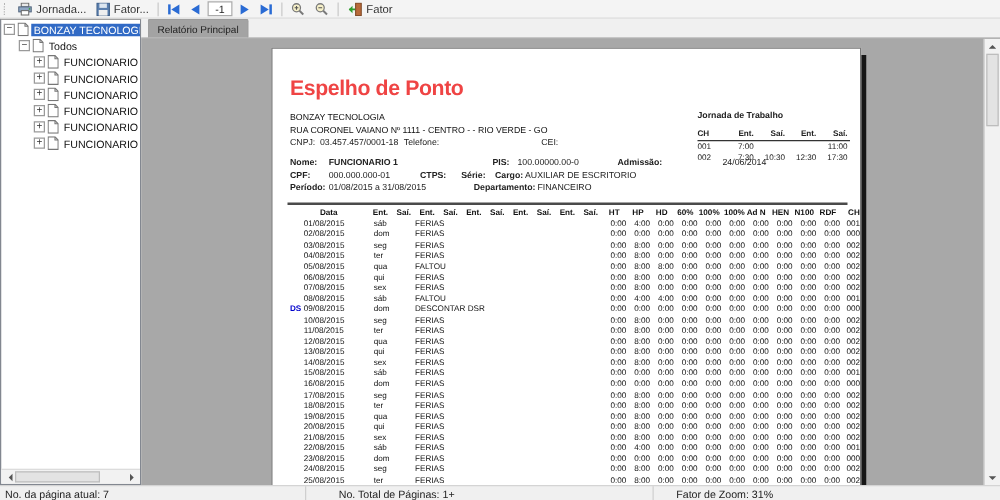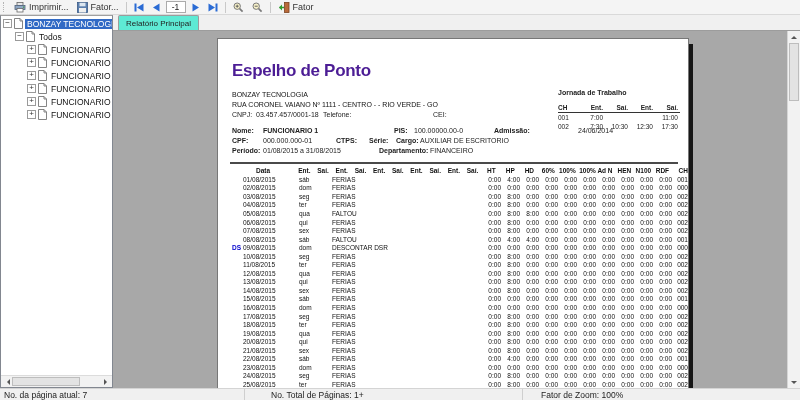--- a/index.html
+++ b/index.html
@@ -38,35 +38,35 @@
   .hs-btn{width:11px;height:11px;display:flex;align-items:center;justify-content:center;}
   .tri-l{width:0;height:0;border:3px solid transparent;border-right-color:#555;}
   .tri-r{width:0;height:0;border:3px solid transparent;border-left-color:#555;}
   .tri-u{width:0;height:0;border:3px solid transparent;border-bottom-color:#555;margin-top:-2px;}
   .tri-d{width:0;height:0;border:3px solid transparent;border-top-color:#555;margin-bottom:-2px;}
   .hs-thumb{width:68px;height:9px;background:#e3e3e3;border:1px solid #bdbdbd;box-sizing:border-box;}
 
   .content{flex:1;display:flex;flex-direction:column;min-width:0;}
   .tabbar{height:15px;background:#f0f0f0;display:flex;align-items:flex-end;padding-left:5px;
           border-bottom:1px solid #9c9c9c;}
-  .tab{height:14px;background:#5eead4;border:1px solid #9c9c9c;border-bottom:0;border-radius:2px 2px 0 0;
+  .tab{height:14px;background:#a3a3a3;border:1px solid #9c9c9c;border-bottom:0;border-radius:2px 2px 0 0;
        font-size:8px;display:flex;align-items:center;padding:0 7px;color:#222;}
 
   .viewport{flex:1;background:#a8a8a8;position:relative;overflow:hidden;}
   .vscroll{position:absolute;right:0;top:0;bottom:0;width:12px;background:#f2f2f2;
            border-left:1px solid #d5d5d5;z-index:5;}
   .vs-btn{width:12px;height:11px;display:flex;align-items:center;justify-content:center;}
   .vs-btn.bottom{position:absolute;bottom:0;}
   .vs-thumb{position:absolute;top:12px;left:1px;width:10px;height:58px;background:#e3e3e3;
             border:1px solid #bdbdbd;box-sizing:border-box;}
 
   
   .page{position:absolute;left:104px;top:7px;width:472px;height:540px;background:#fff;
         border:1px solid #777;box-shadow:5px 5px 0 -1px #161616;box-sizing:border-box;}
-  .rpt-title{position:absolute;left:14px;top:22px;font-size:17px;font-weight:bold;color:#4c1d95;
+  .rpt-title{position:absolute;left:14px;top:22px;font-size:17px;font-weight:bold;color:#ef4444;
              letter-spacing:-0.3px;}
   .co{position:absolute;left:14px;font-size:7px;color:#111;white-space:nowrap;}
   .co.name{top:52px;}
   .co.addr{top:62px;}
   .cnpj-line{position:absolute;left:14px;top:72px;width:330px;height:9px;font-size:7px;}
   .cnpj-line span{position:absolute;top:0;white-space:nowrap;}
 
   .jornada{position:absolute;left:340px;top:50px;width:122px;font-size:6.5px;}
   .j-title{font-weight:bold;font-size:7px;margin-bottom:7px;}
   .j-row{display:flex;height:9px;align-items:center;}
@@ -108,21 +108,21 @@
 
   <div class="toolbar">
     <div class="grip"></div>
     <button class="tbtn">
       <svg class="tico" width="12" height="11" viewBox="0 0 12 11">
         <rect x="3" y="0.5" width="6" height="3" fill="#e8e8e8" stroke="#666" stroke-width="0.8"></rect>
         <rect x="1" y="3.5" width="10" height="4" fill="#8fa7c4" stroke="#50637c" stroke-width="0.8"></rect>
         <rect x="3" y="6.5" width="6" height="3.5" fill="#fff" stroke="#666" stroke-width="0.8"></rect>
         <rect x="9" y="4.5" width="1.2" height="1.2" fill="#3a9b3a"></rect>
       </svg>
-      <span>Imprimir...</span>
+      <span>Jornada...</span>
     </button>
     <button class="tbtn">
       <svg class="tico" width="11" height="11" viewBox="0 0 11 11">
         <rect x="0.5" y="0.5" width="10" height="10" fill="#5b7fae" stroke="#3a5a85" stroke-width="0.8"></rect>
         <rect x="2.5" y="0.8" width="6" height="3.5" fill="#dce6f0"></rect>
         <rect x="2" y="6" width="7" height="4.5" fill="#efefef"></rect>
       </svg>
       <span>Fator...</span>
     </button>
     <div class="sep"></div>
@@ -765,15 +765,15 @@
               <div class="tri-d"></div>
             </div>
         </div>
       </div>
     </div>
   </div>
 
   <div class="statusbar">
     <div class="sb sb1">No. da página atual: 7</div>
     <div class="sb sb2">No. Total de Páginas: 1+</div>
-    <div class="sb sb3">Fator de Zoom: 100%</div>
+    <div class="sb sb3">Fator de Zoom: 31%</div>
   </div>
 </div>
 
 </body></html>

